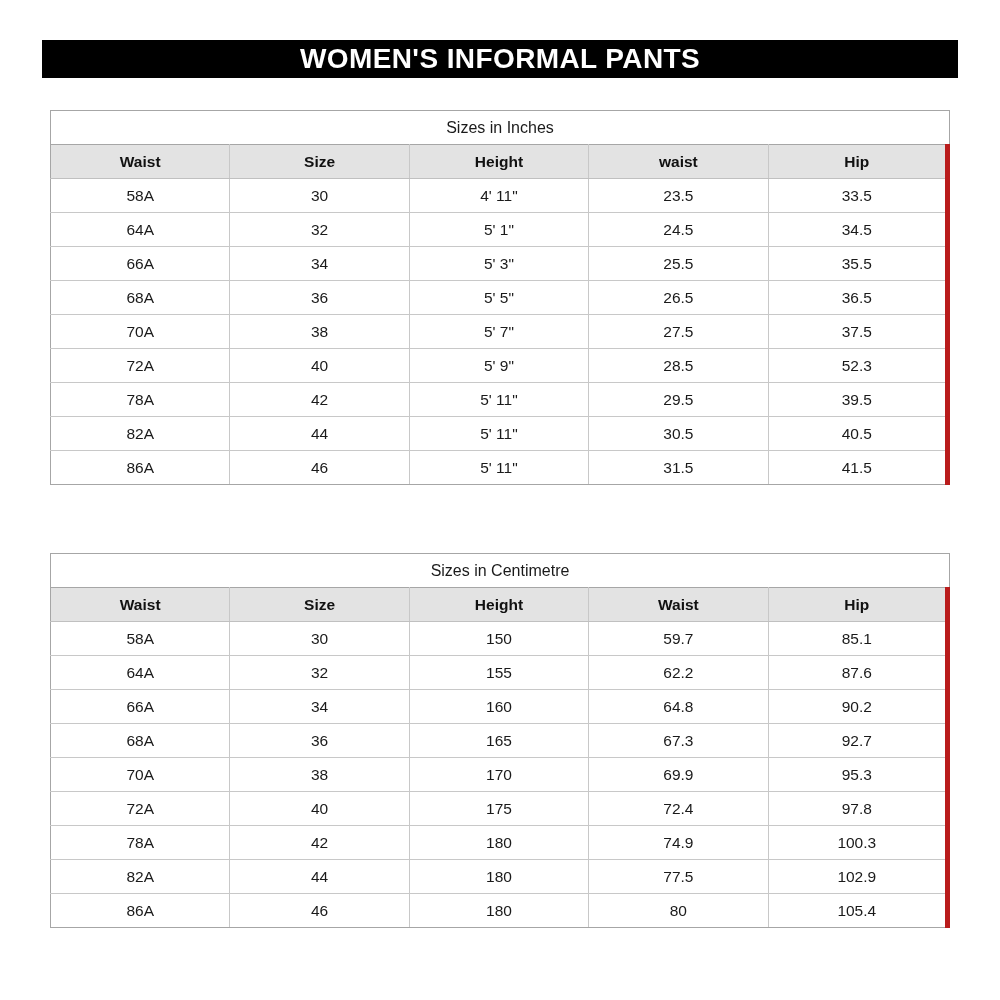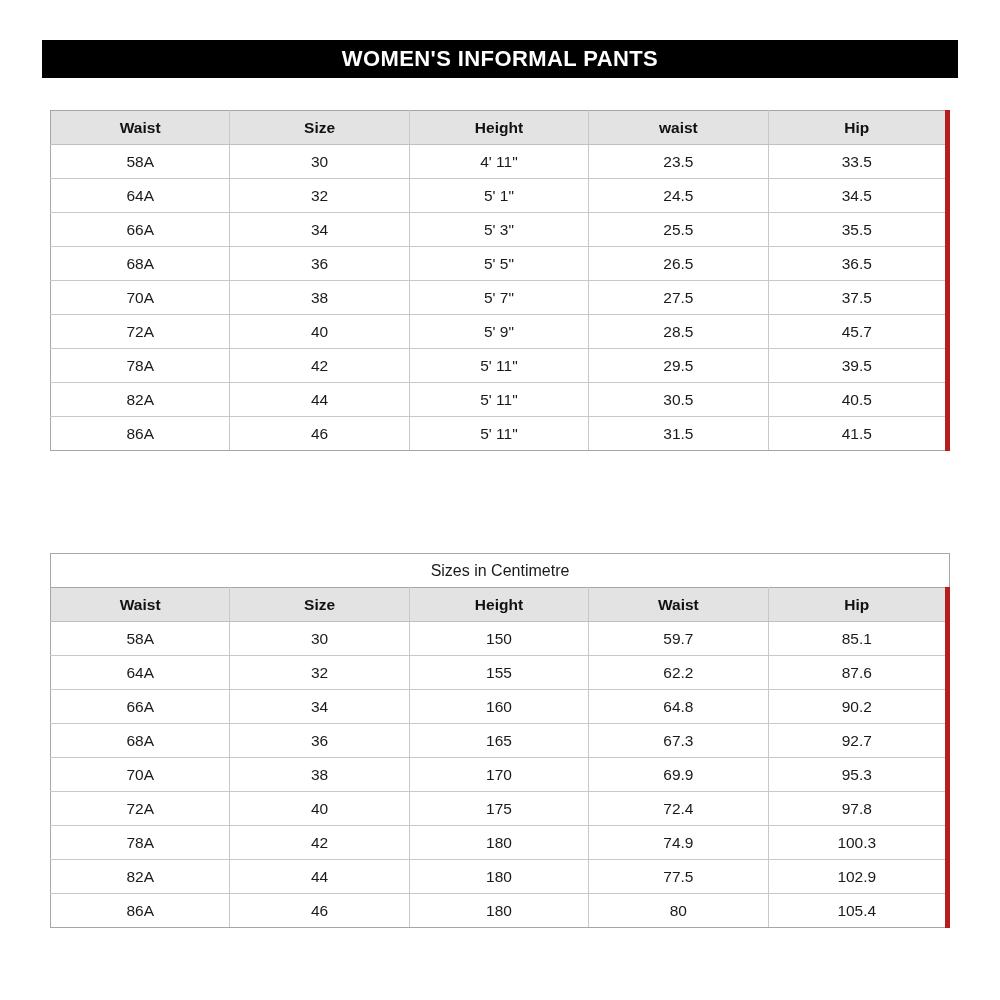--- a/index.html
+++ b/index.html
@@ -28,21 +28,21 @@
     top: 40px;
     width: 916px;
     height: 38px;
     background: #000000;
     display: flex;
     align-items: center;
     justify-content: center;
   }
   .title-bar .title-text {
     color: #ffffff;
-    font-size: 22px;
+    font-size: 28px;
     font-weight: bold;
     letter-spacing: 0.4px;
     font-family: "Liberation Sans", sans-serif;
   }
 
   
   .size-table {
     position: absolute;
     left: 50px;
     width: 900px;
@@ -105,20 +105,21 @@
 </head>
 <body>
 
 <div class="page">
 
   <div class="title-bar">
     <span class="title-text">WOMEN'S INFORMAL PANTS</span>
   </div>
 
   <table class="size-table" id="table-inches">
+    <caption>Sizes in Inches</caption>
     <colgroup>
       <col class="c0">
         <col class="c1">
         <col class="c2">
         <col class="c3">
         <col class="c4">
     </colgroup>
     <thead>
       <tr>
         <th>Waist</th>
@@ -162,21 +163,21 @@
         <td>38</td>
         <td>5' 7"</td>
         <td>27.5</td>
         <td>37.5</td>
       </tr>
       <tr>
         <td>72A</td>
         <td>40</td>
         <td>5' 9"</td>
         <td>28.5</td>
-        <td>45.7</td>
+        <td>52.3</td>
       </tr>
       <tr>
         <td>78A</td>
         <td>42</td>
         <td>5' 11"</td>
         <td>29.5</td>
         <td>39.5</td>
       </tr>
       <tr>
         <td>82A</td>

